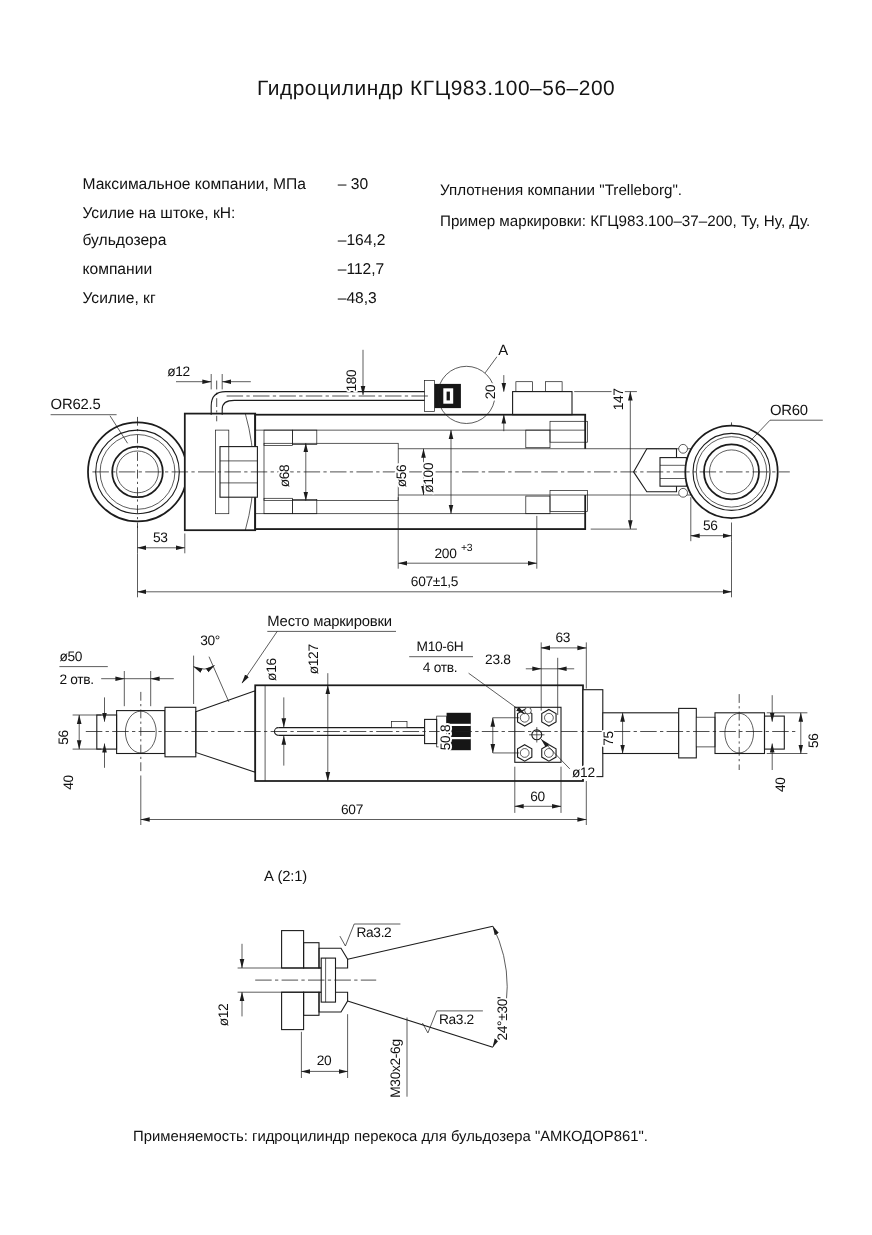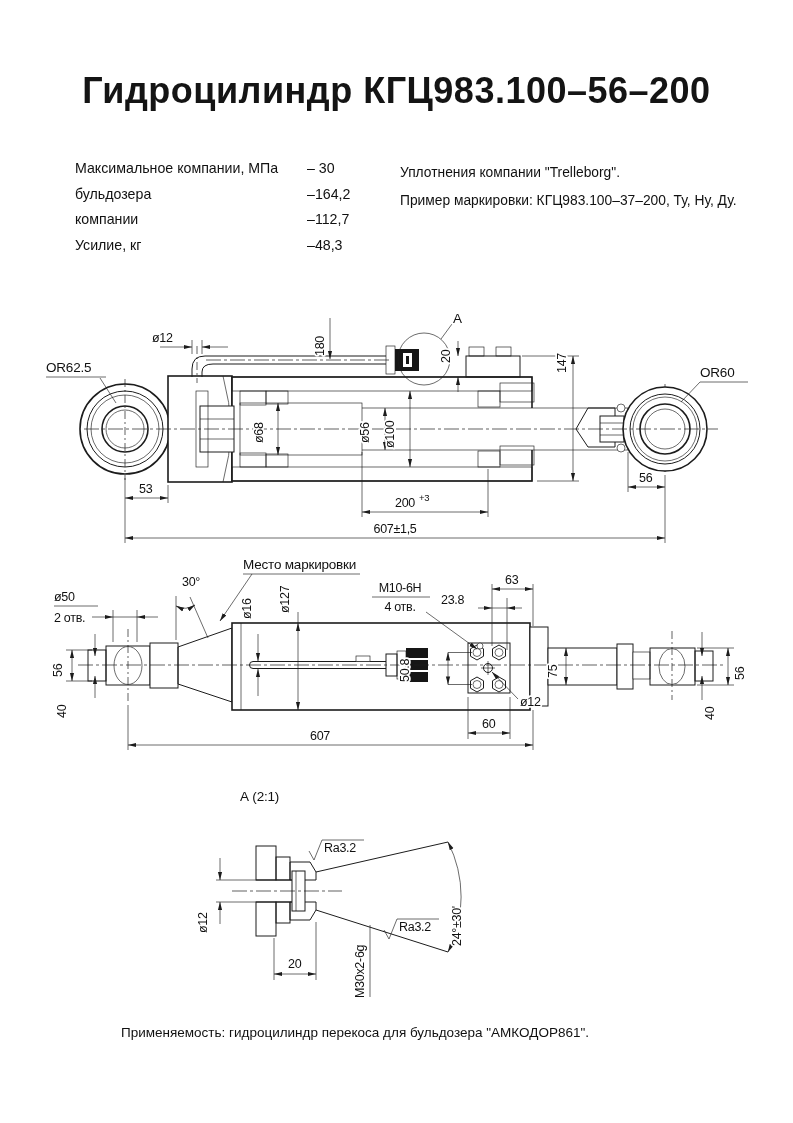--- a/index.html
+++ b/index.html
@@ -1,19 +1,19 @@
 <!DOCTYPE html>
 <html><head>
 <meta charset="utf-8">
 <style>
   html,body{margin:0;padding:0;background:#e8e8e8;}
   .page{position:relative;width:793px;height:1123px;background:#ffffff;margin:0 auto;
         font-family:"Liberation Sans",sans-serif;color:#111;overflow:hidden;}
   .title{position:absolute;top:70px;left:0;right:0;text-align:center;
-         font-size:36px;letter-spacing:0.5px;color:#141414;font-weight:bold;}
+         font-size:19px;letter-spacing:0.5px;color:#141414;}
   .specs{position:absolute;left:75px;top:156px;width:330px;font-size:14.2px;}
   .spec-row{display:flex;height:25.7px;line-height:25.7px;}
   .spec-label{width:232px;}
   .spec-value{flex:1;}
   .notes{position:absolute;left:400px;top:159px;font-size:13.8px;line-height:27.5px;}
   .footer{position:absolute;left:121px;top:1025px;font-size:13.5px;}
   svg.drawing{position:absolute;left:0;top:0;z-index:1;}
   .watermark{position:absolute;left:178px;top:490px;z-index:2;font-size:47px;
              font-weight:500;letter-spacing:1px;color:#bfc1e3;opacity:.85;
              pointer-events:none;white-space:nowrap;}
@@ -37,20 +37,24 @@
 <div class="page">
 
   <div class="title">Гидроцилиндр КГЦ983.100–56–200</div>
 
   <div class="specs">
     <div class="spec-row">
       <span class="spec-label">Максимальное компании, МПа</span>
       <span class="spec-value">– 30</span>
     </div>
     <div class="spec-row">
+      <span class="spec-label">Усилие на штоке, кН:</span>
+      <span class="spec-value"></span>
+    </div>
+    <div class="spec-row">
       <span class="spec-label">бульдозера</span>
       <span class="spec-value">–164,2</span>
     </div>
     <div class="spec-row">
       <span class="spec-label">компании</span>
       <span class="spec-value">–112,7</span>
     </div>
     <div class="spec-row">
       <span class="spec-label">Усилие, кг</span>
       <span class="spec-value">–48,3</span>

